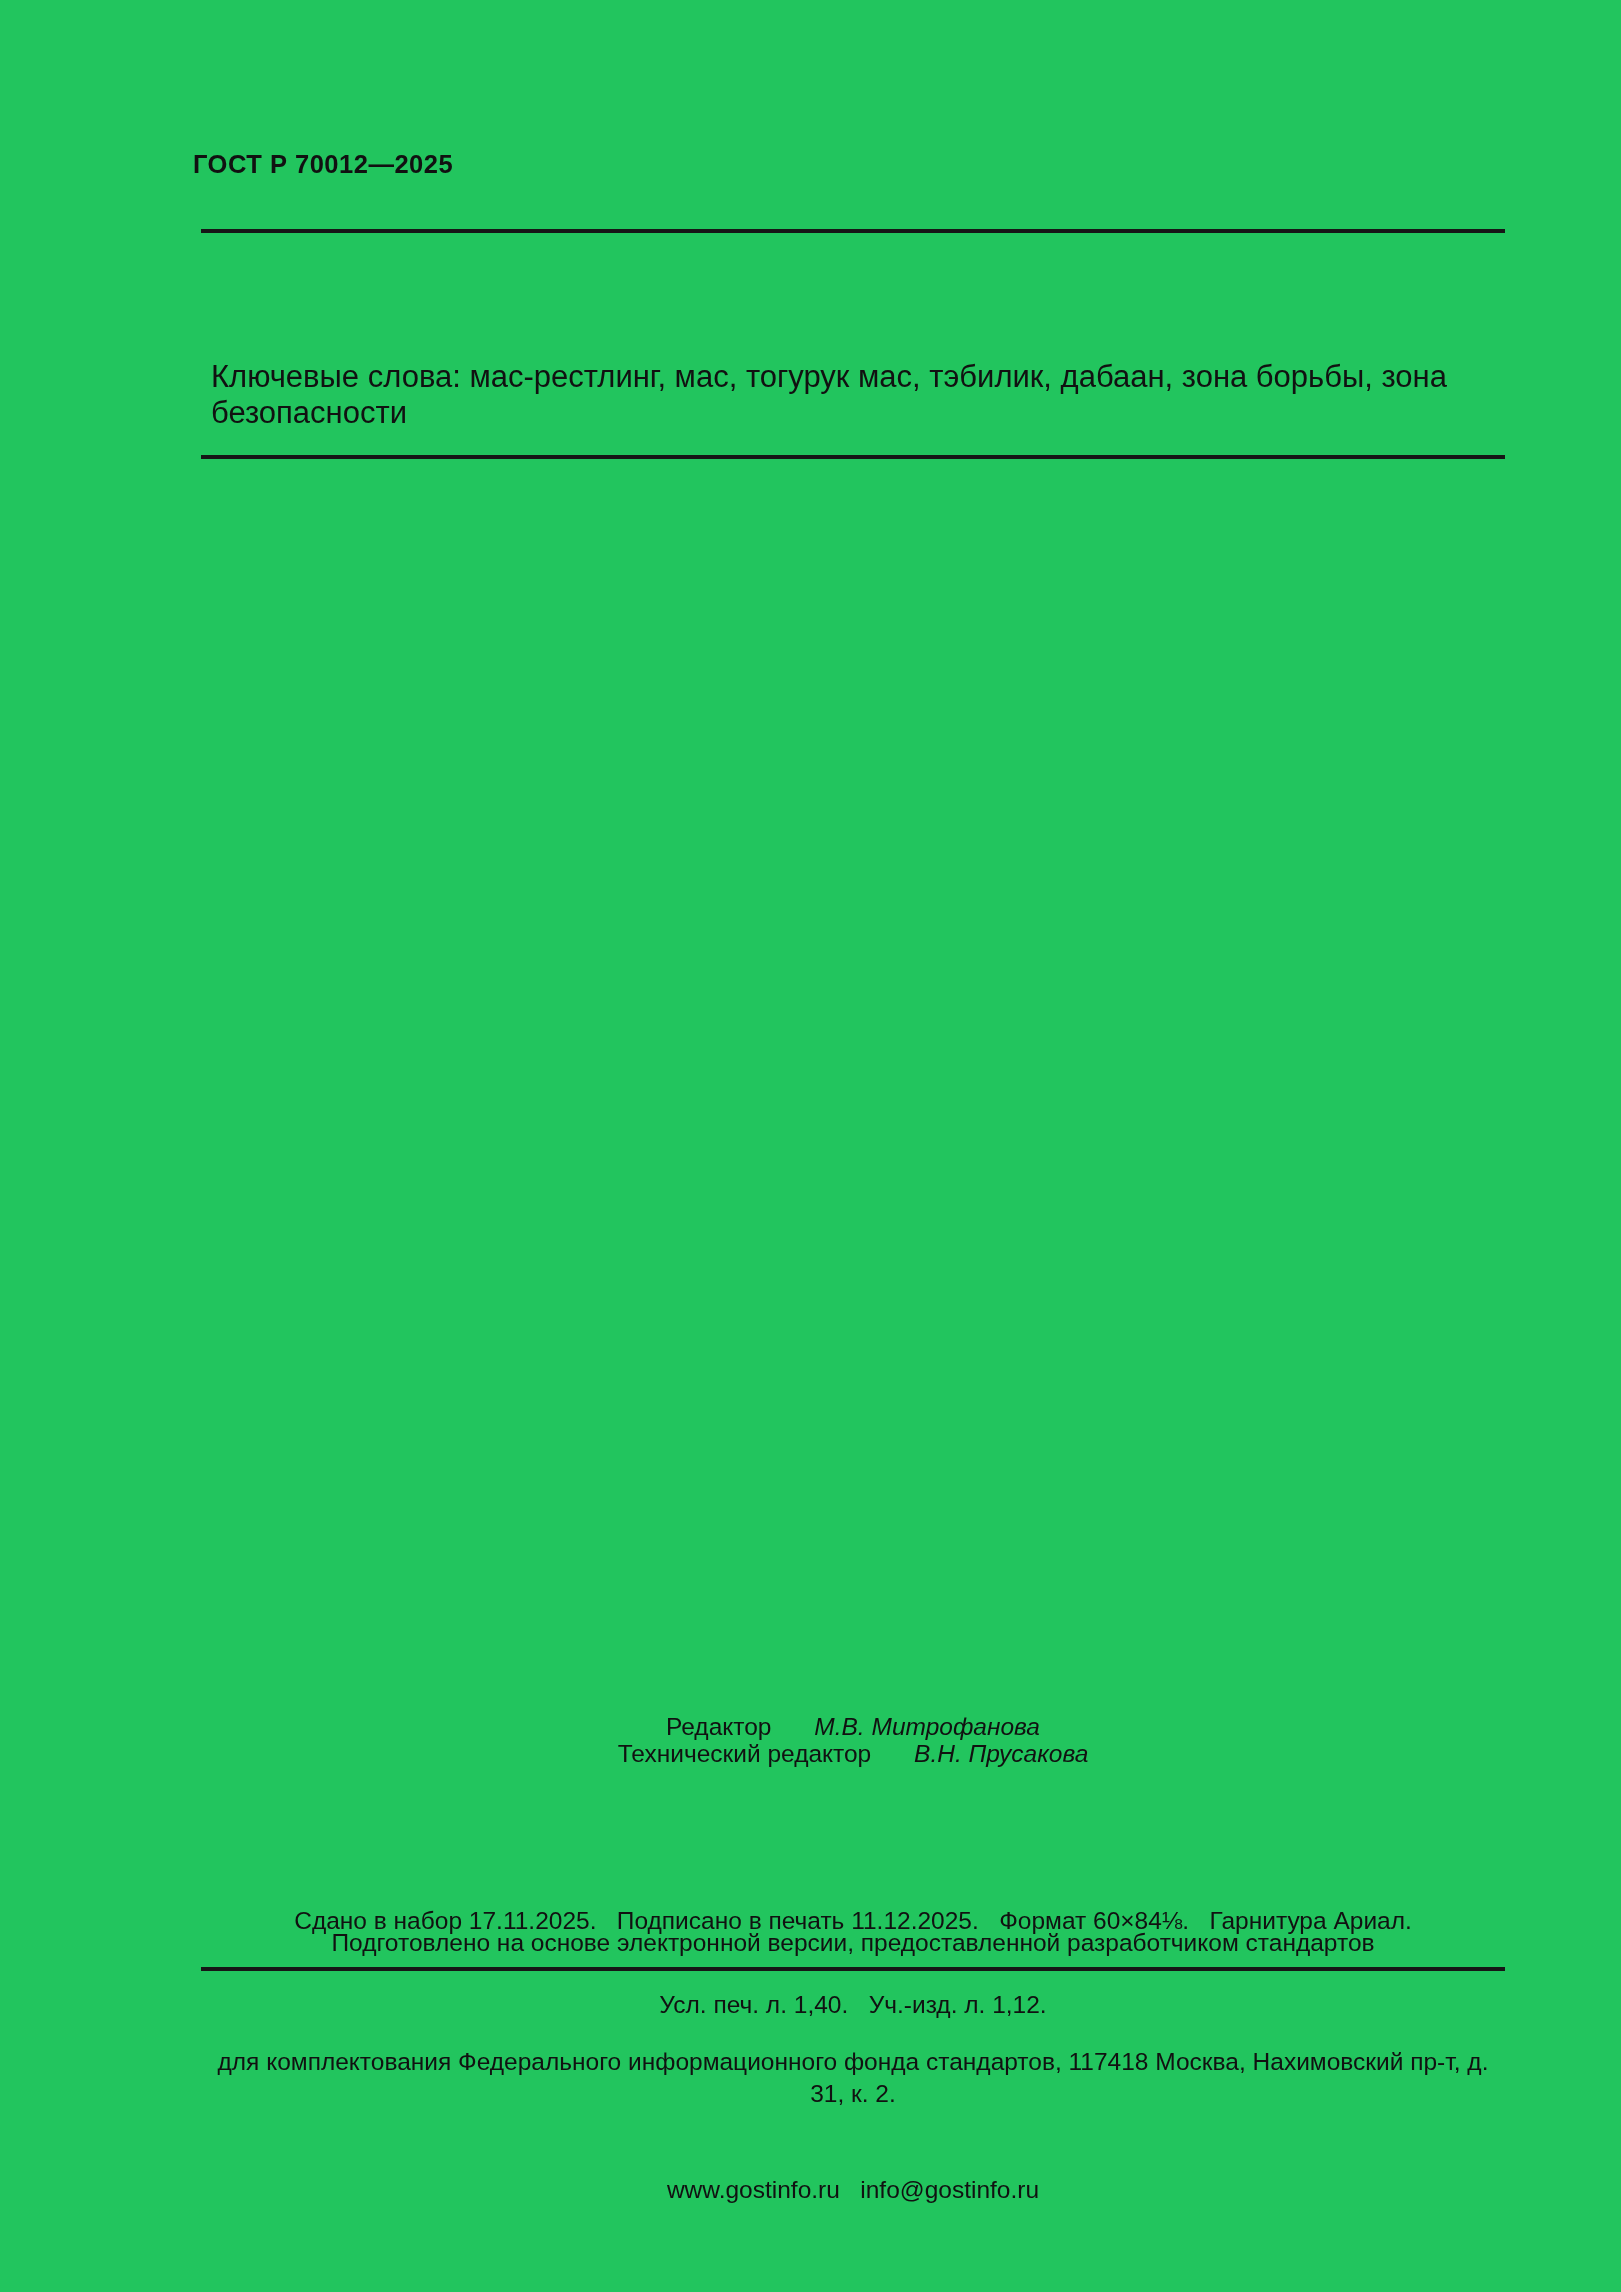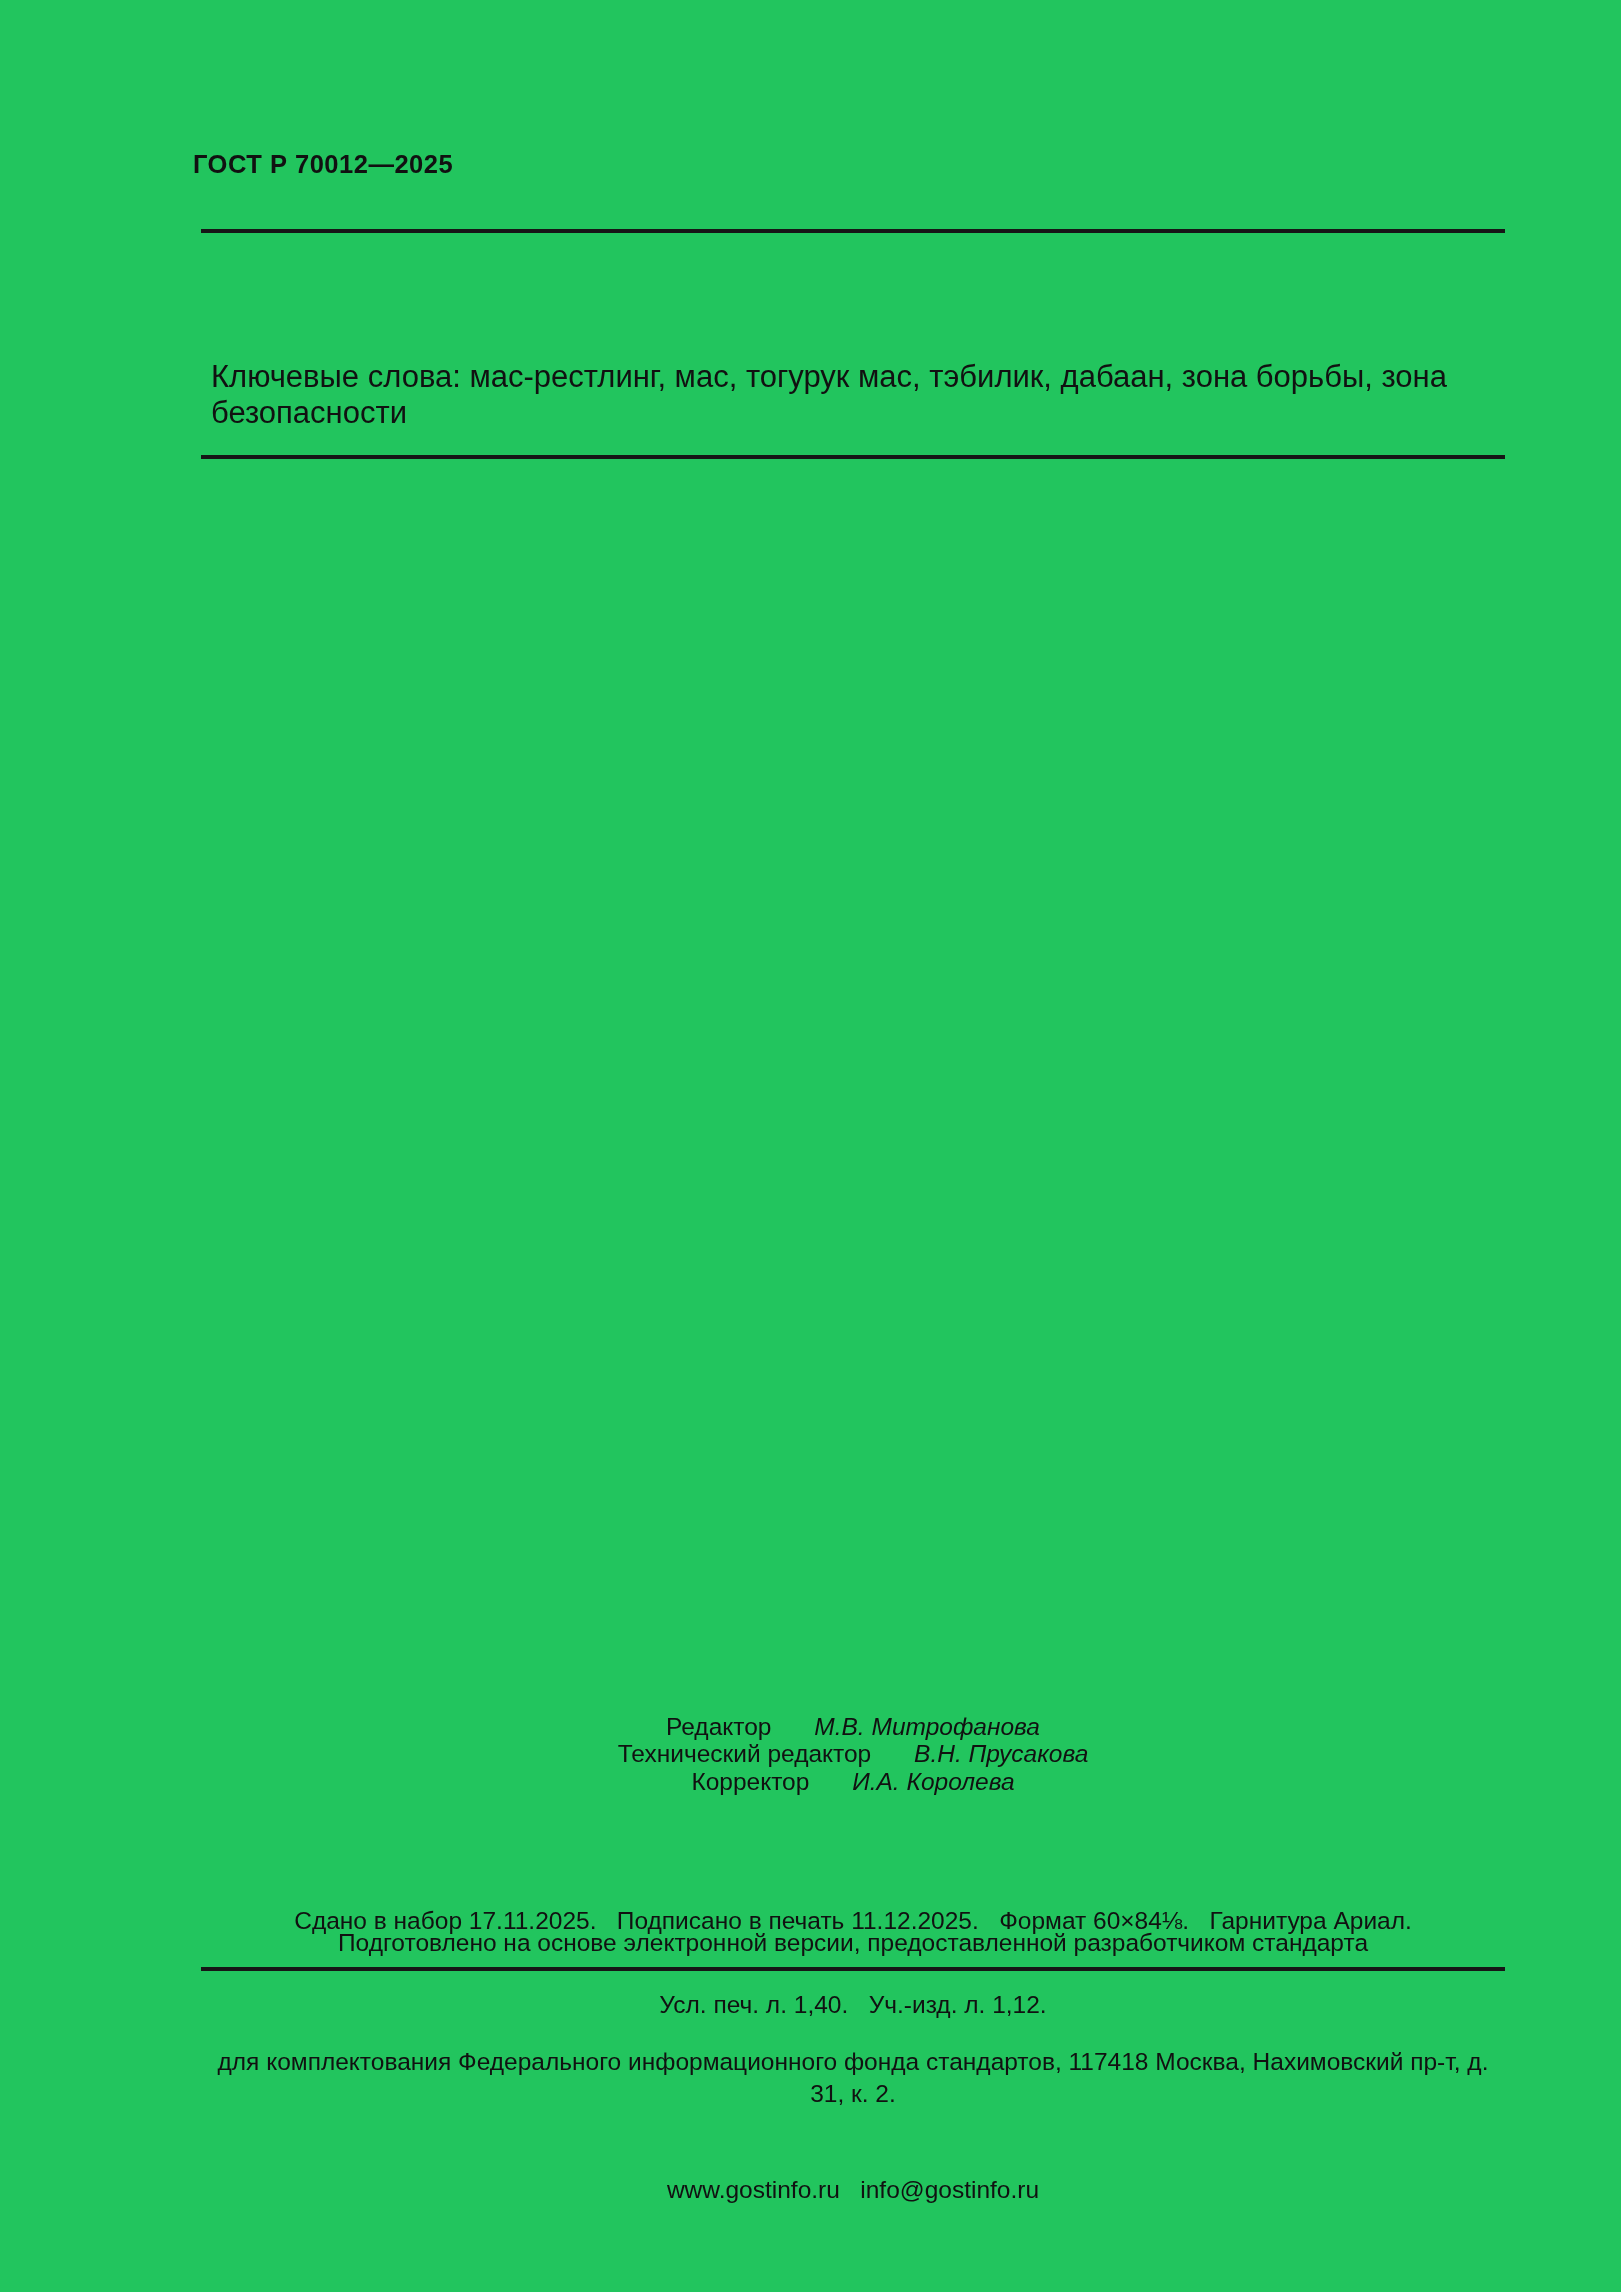--- a/index.html
+++ b/index.html
@@ -92,29 +92,28 @@
   <div class="rule rule-top"></div>
 
 
   <div class="keywords">Ключевые слова: мас-рестлинг, мас, тогурук мас, тэбилик, дабаан, зона борьбы, зона безопасности</div>
 
   <div class="rule rule-mid"></div>
 
   <div class="centered-col credits">
     <div><span>Редактор </span><span class="name">М.В. Митрофанова</span></div>
     <div><span>Технический редактор </span><span class="name">В.Н. Прусакова</span></div>
-    <div><span>Корректор </span><span class="name">И.А. Королева</span></div>
   </div>
 
   <div class="centered-col imprint">
     <div>Сдано в набор 17.11.2025.   Подписано в печать 11.12.2025.   Формат 60×84⅛.   Гарнитура Ариал.</div>
     <div>Усл. печ. л. 1,40.   Уч.-изд. л. 1,12.</div>
   </div>
 
-  <div class="centered-col prepared">Подготовлено на основе электронной версии, предоставленной разработчиком стандарта</div>
+  <div class="centered-col prepared">Подготовлено на основе электронной версии, предоставленной разработчиком стандартов</div>
 
   <div class="rule rule-bottom"></div>
 
   <div class="centered-col publisher">
     <div>для комплектования Федерального информационного фонда стандартов, 117418 Москва, Нахимовский пр-т, д. 31, к. 2.</div>
     <div>www.gostinfo.ru   info@gostinfo.ru</div>
   </div>
 
 </div>
 

